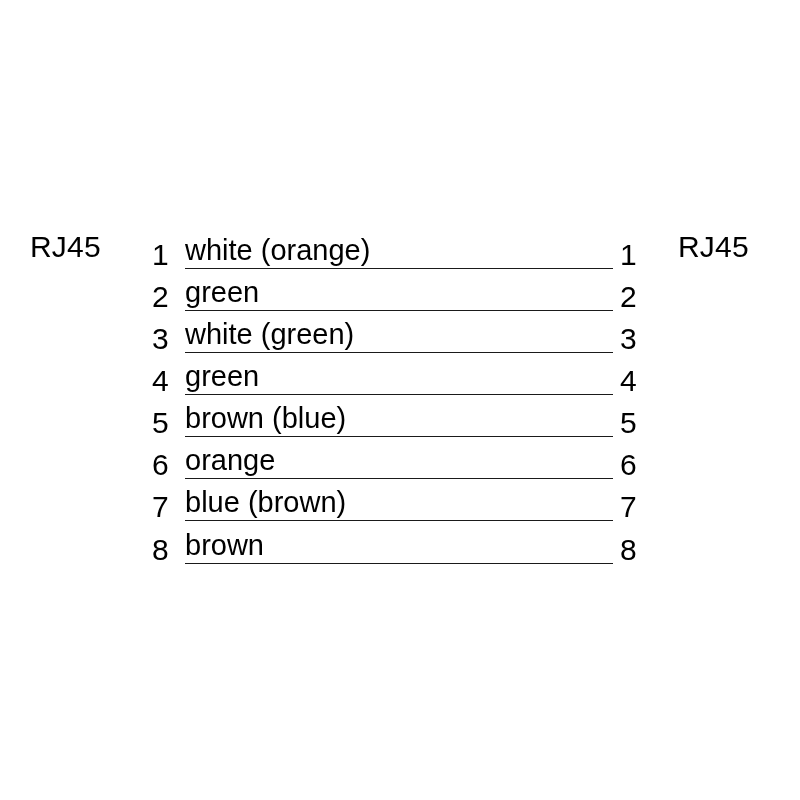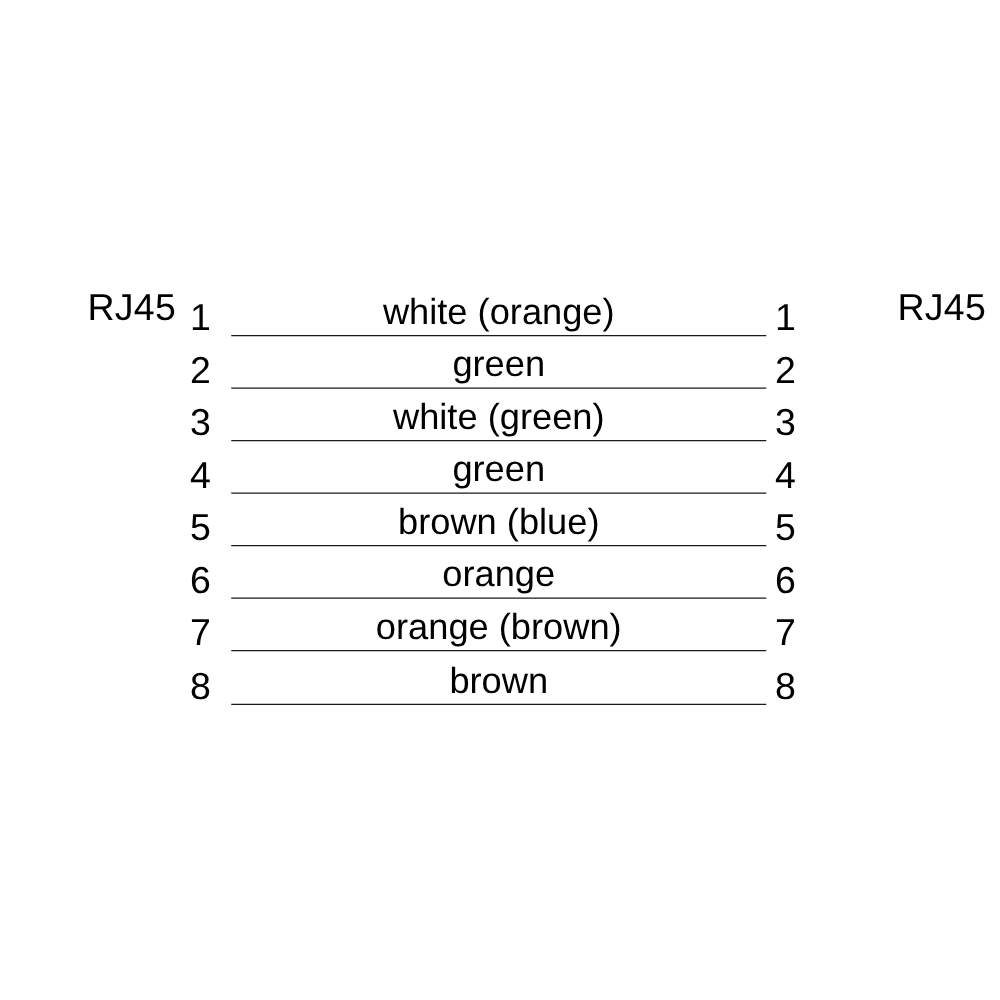--- a/index.html
+++ b/index.html
@@ -24,21 +24,20 @@
     height: 800px;
   }
 
   .connector-label {
     position: absolute;
     font-size: 30px;
     line-height: 30px;
     letter-spacing: 0.2px;
     color: #000000;
     white-space: nowrap;
-    margin-left: 40px;
   }
   #connector-left-label {
     left: 30px;
     top: 232px;
   }
   #connector-right-label {
     left: 678px;
     top: 232px;
   }
 
@@ -70,21 +69,21 @@
     width: 428px;
     height: 0;
     border-top: 1.6px solid #1a1a1a;
     top: 0;
   }
 
   .wire-label {
     position: absolute;
     left: 185px;
     width: 428px;
-    text-align: center;
+    text-align: left;
     font-size: 29px;
     line-height: 29px;
     color: #000000;
     bottom: 3px;
     white-space: nowrap;
   }
 </style>
 </head>
 <body>
 
@@ -131,21 +130,21 @@
 
   <div class="wire-row" style="top:478px;">
     <div class="pin-number left">6</div>
     <div class="wire-label">orange</div>
     <div class="wire-line"></div>
     <div class="pin-number right">6</div>
   </div>
 
   <div class="wire-row" style="top:520px;">
     <div class="pin-number left">7</div>
-    <div class="wire-label">orange (brown)</div>
+    <div class="wire-label">blue (brown)</div>
     <div class="wire-line"></div>
     <div class="pin-number right">7</div>
   </div>
 
   <div class="wire-row" style="top:563px;">
     <div class="pin-number left">8</div>
     <div class="wire-label">brown</div>
     <div class="wire-line"></div>
     <div class="pin-number right">8</div>
   </div>

